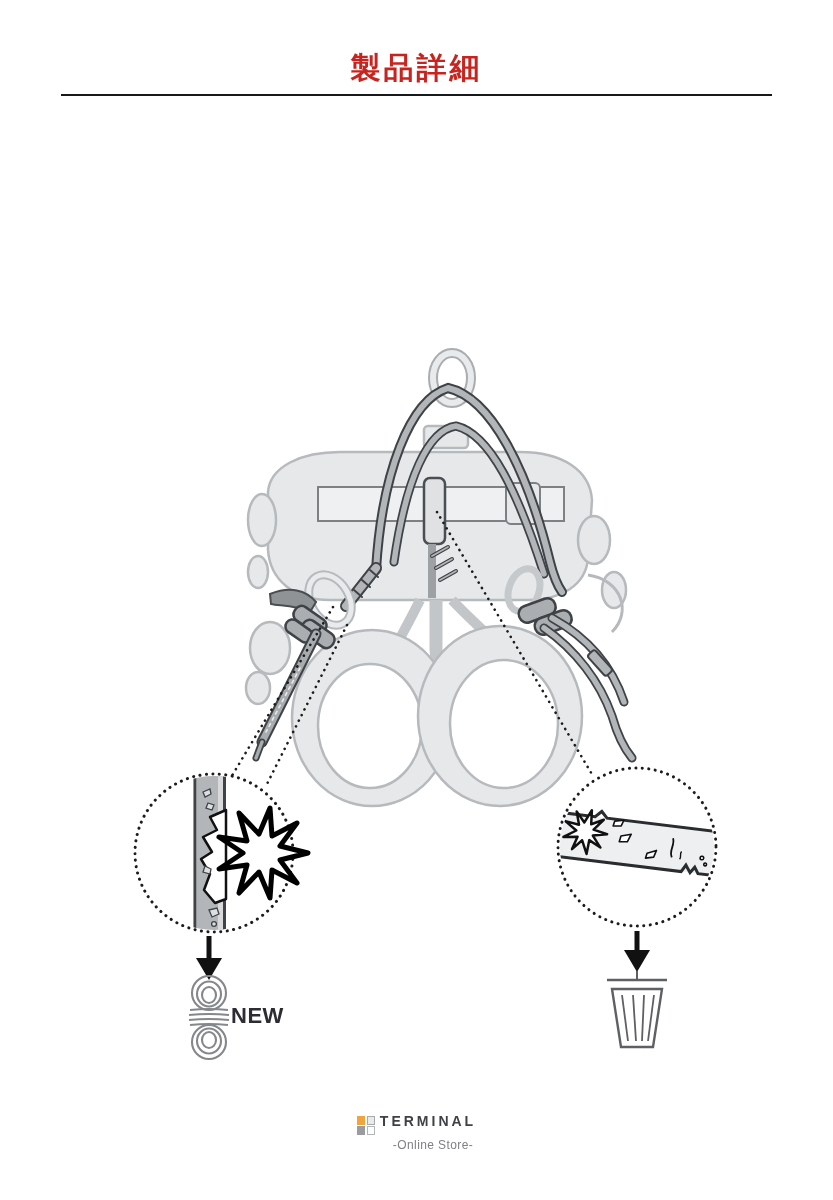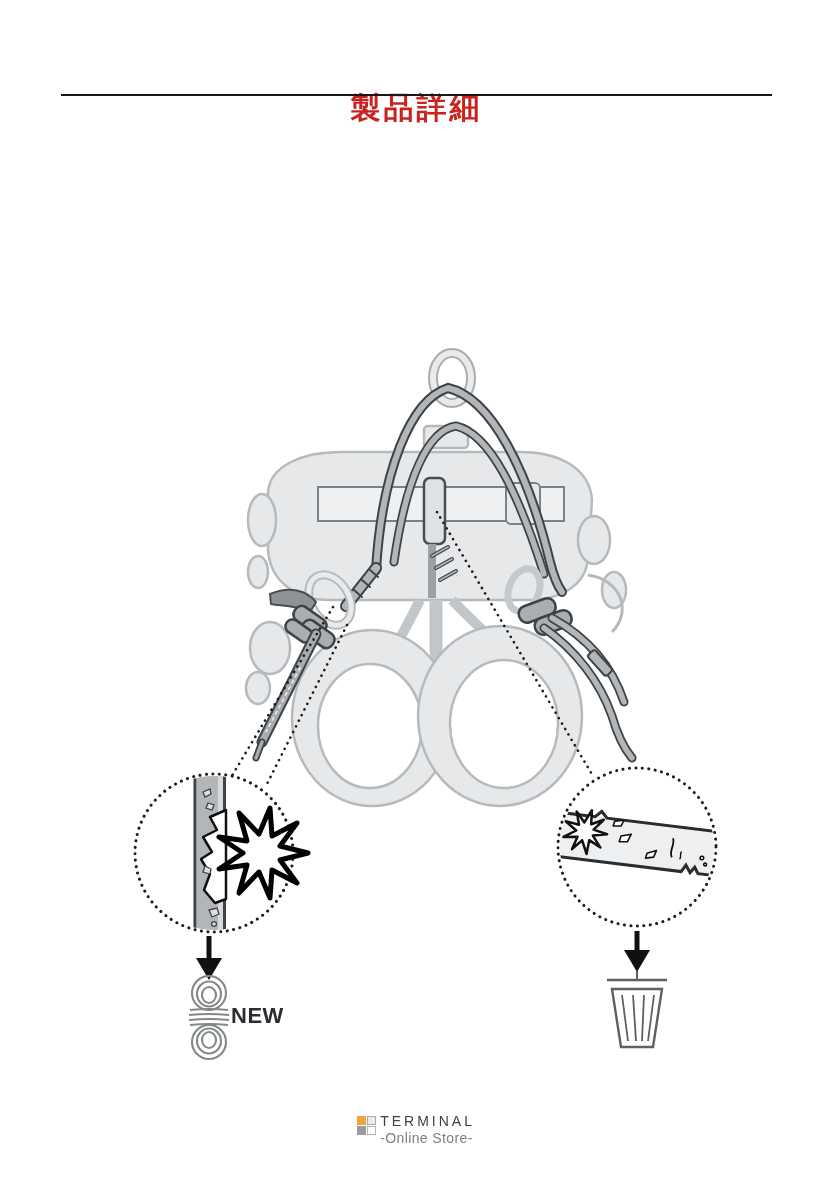--- a/index.html
+++ b/index.html
@@ -4,21 +4,21 @@
 <style>
   html,body{margin:0;padding:0;background:#fff;}
   .page{
     position:relative;width:833px;height:1200px;background:#fff;overflow:hidden;
     font-family:"Liberation Sans","DejaVu Sans",sans-serif;color:#17181a;
   }
   
   .hdr{position:absolute;top:50px;left:0;width:100%;text-align:center;}
   .hdr-title{
     display:inline-block;font-size:30px;letter-spacing:3px;color:#c8241f;
-    font-weight:600;line-height:1.2;margin-top:40px;
+    font-weight:600;line-height:1.2;
   }
   .hdr-rule{
     position:absolute;top:94px;left:61px;width:711px;height:0;
     border-top:2.5px solid #17181a;
   }
   
   .body-text{position:absolute;top:110px;left:52px;width:745px;}
   .body-line{
     font-size:28.5px;line-height:37px;letter-spacing:0.5px;white-space:nowrap;
     color:#17181a;
@@ -34,25 +34,25 @@
     width:19px;height:19px;margin-top:2px;
     display:grid;grid-template-columns:8.5px 8.5px;grid-template-rows:8.5px 8.5px;gap:1.5px;
   }
   .sq{width:8.5px;height:8.5px;box-sizing:border-box;}
   .sq-tl{background:#f1a33c;}
   .sq-tr{background:#e9eaeb;border:1.5px solid #a7aaac;}
   .sq-bl{background:#9a9c9e;}
   .sq-br{background:#ffffff;border:1.5px solid #b3b5b7;}
   .logo-txt{display:flex;flex-direction:column;}
   .logo-brand{
-    font-size:14px;font-weight:400;letter-spacing:3px;color:#3e4145;line-height:1.1;
+    font-size:14px;font-weight:700;letter-spacing:3px;color:#3e4145;line-height:1.1;
   }
   .logo-sub{
-    font-size:14px;color:#7d8084;letter-spacing:0.4px;text-align:left;
-    padding-right:3px;margin-top:1px;
+    font-size:12px;color:#7d8084;letter-spacing:0.4px;text-align:right;
+    padding-right:3px;margin-top:9px;
   }
 </style>
 </head>
 <body>
 
 <div class="page">
 
   <div class="hdr">
     <span class="hdr-title">製品詳細</span>
   </div>

